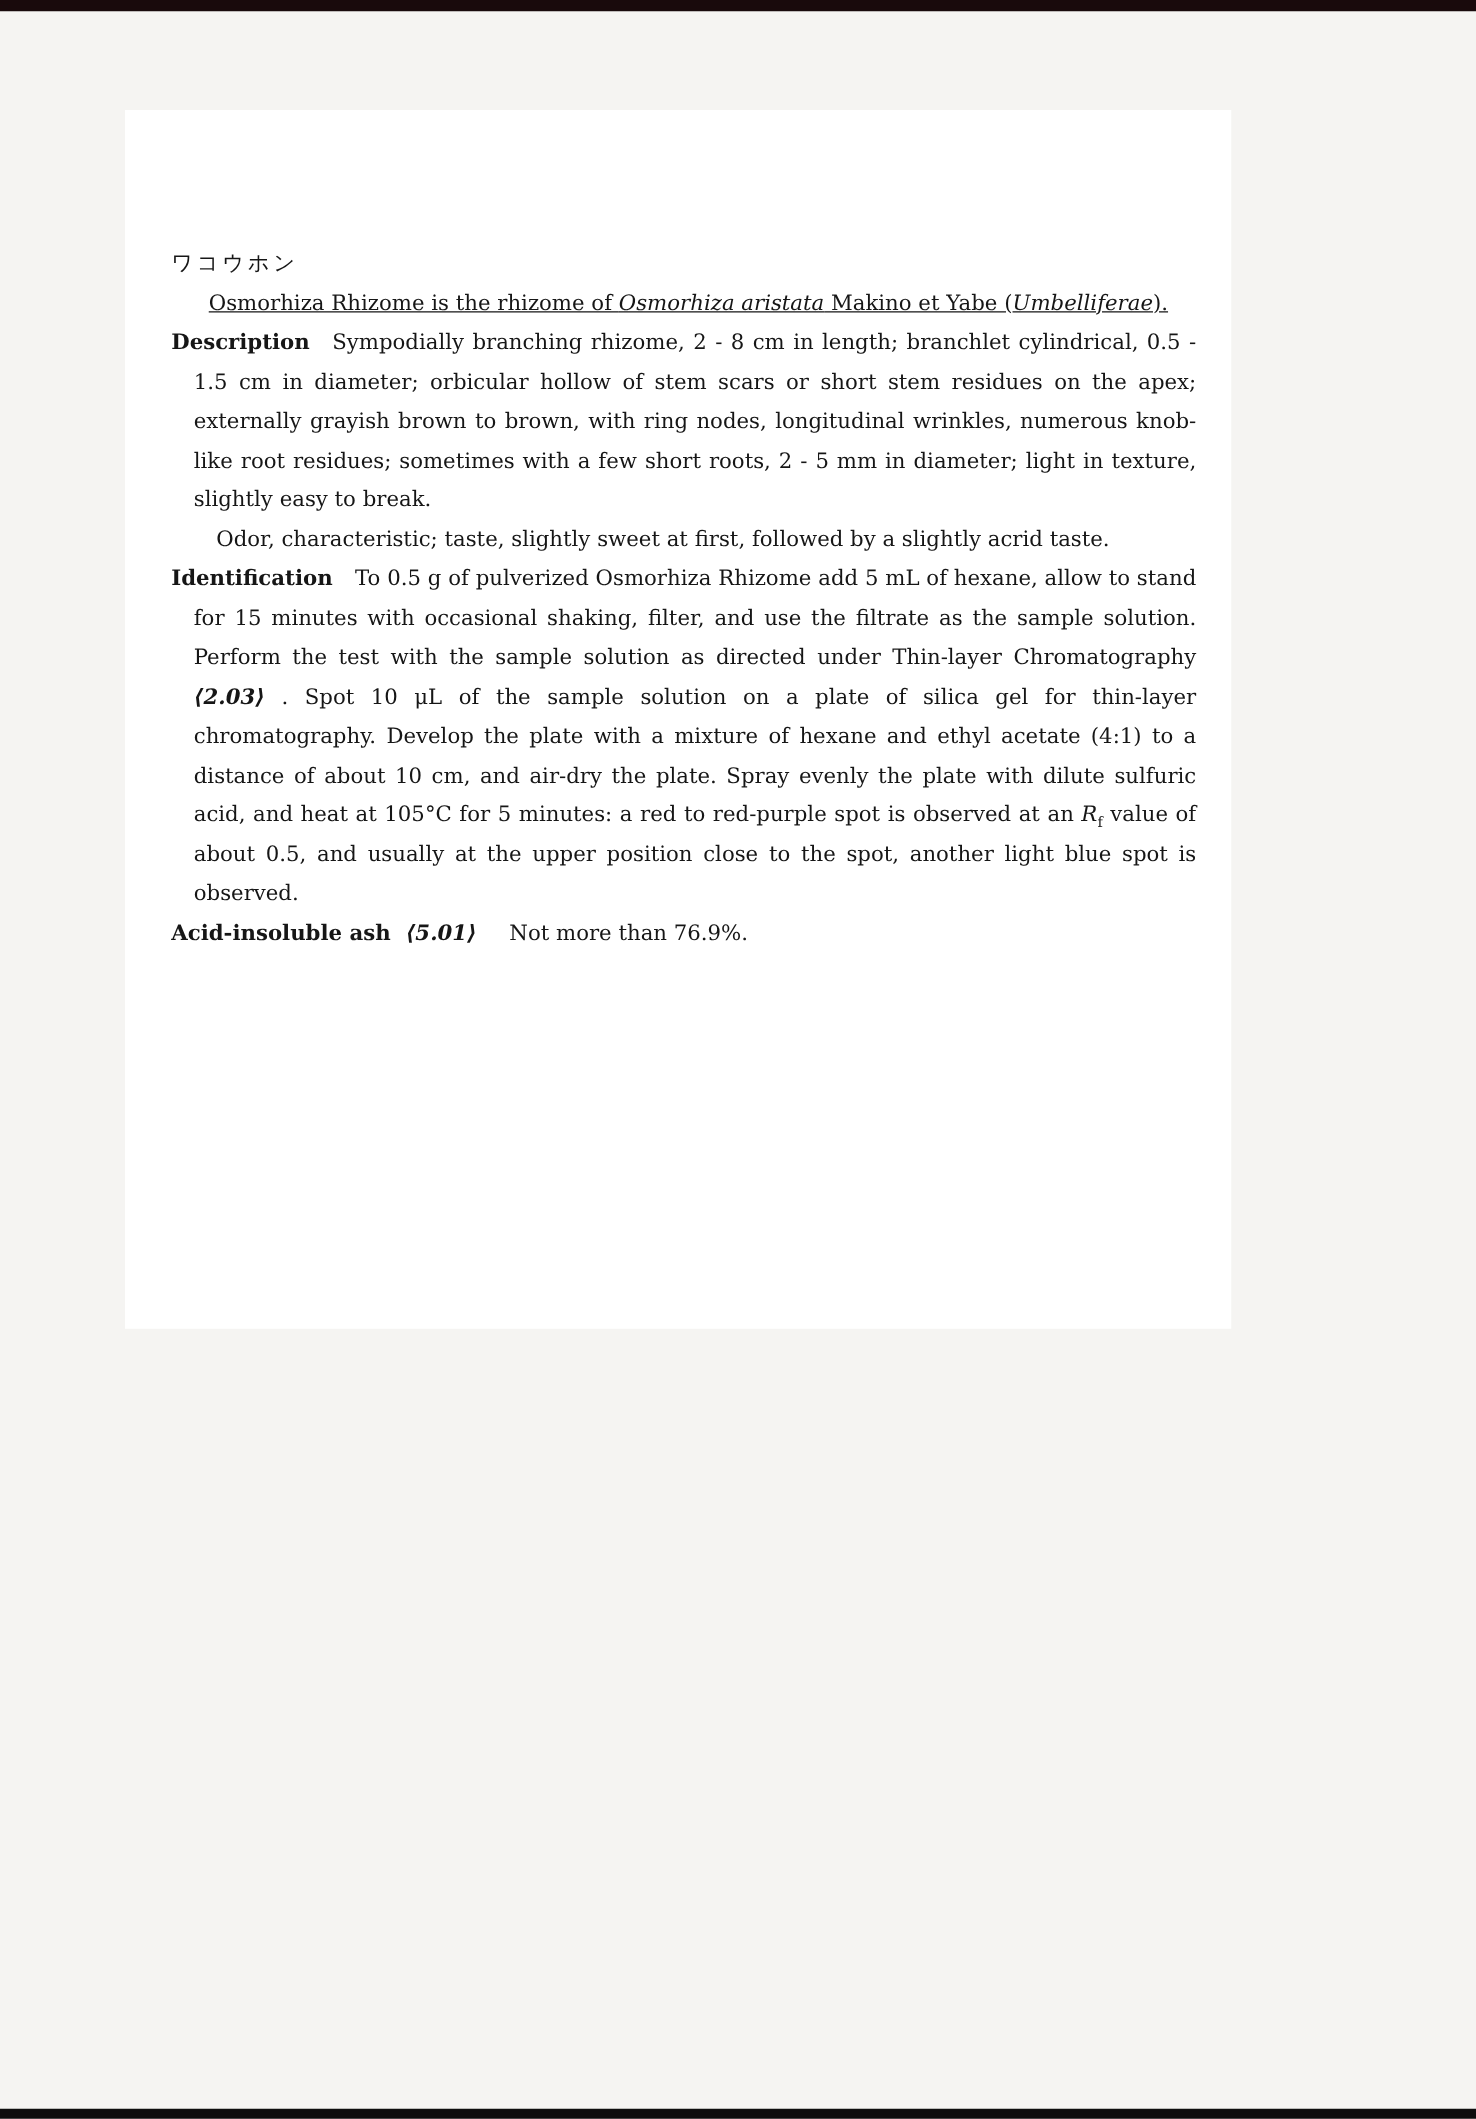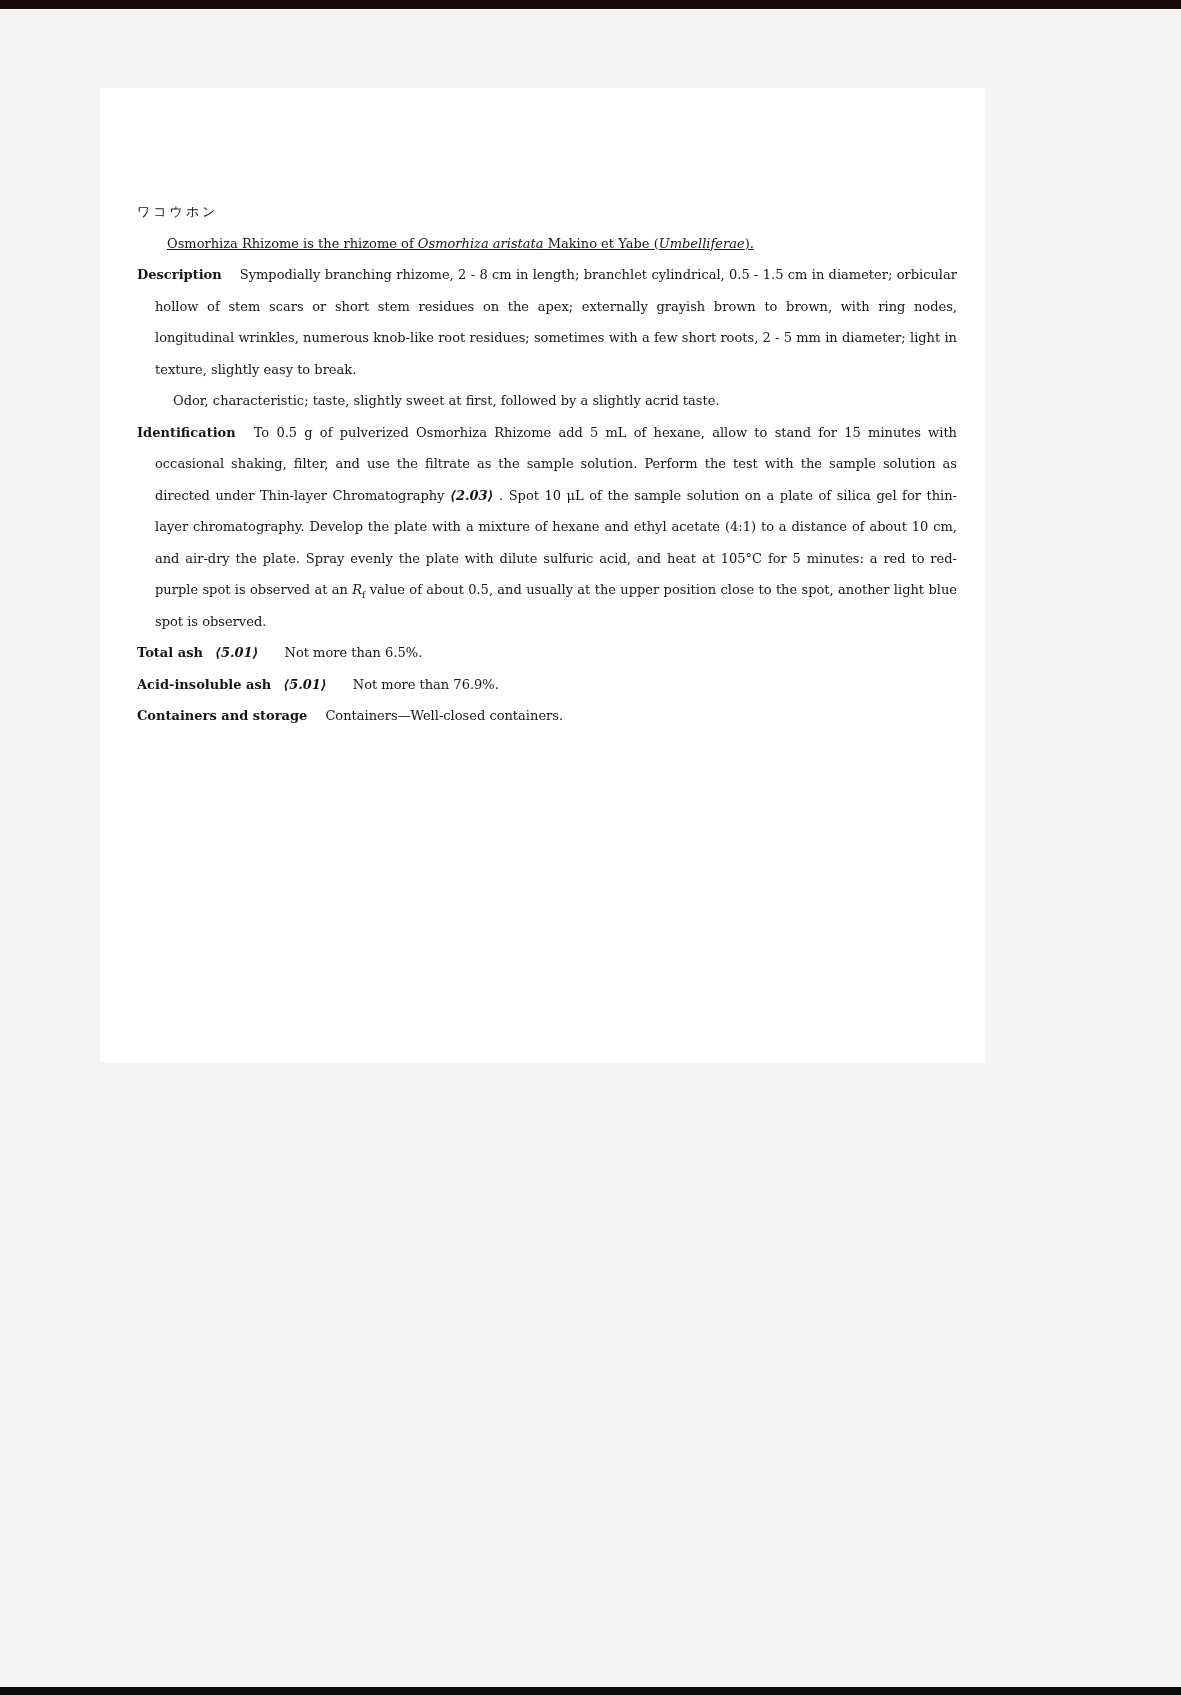--- a/index.html
+++ b/index.html
@@ -34,21 +34,21 @@
     position: absolute;
     left: 100px;
     top: 88px;
     width: 885px;
     height: 975px;
     background: #ffffff;
   }
   .content {
     box-sizing: border-box;
     padding: 108px 28px 0 37px;
-    font-size: 13px;
+    font-size: 17px;
     line-height: 31.5px;
   }
   .content p {
     margin: 0;
     text-align: justify;
   }
   .kana {
     letter-spacing: 3px;
   }
   .title-en {
@@ -93,22 +93,20 @@
     <p class="kana">ワコウホン</p>
 
     <p class="intro"><span>Osmorhiza Rhizome is the rhizome of </span><i>Osmorhiza aristata</i><span> Makino et Yabe (</span><i>Umbelliferae</i><span>).</span></p>
 
     <p class="hang"><span class="lbl">Description</span><span class="gap-m"></span><span>Sympodially branching rhizome, 2 - 8 cm in length; branchlet cylindrical, 0.5 - 1.5 cm in diameter; orbicular hollow of stem scars or short stem residues on the apex; externally grayish brown to brown, with ring nodes, longitudinal wrinkles, numerous knob-like root residues; sometimes with a few short roots, 2 - 5 mm in diameter; light in texture, slightly easy to break.</span></p>
 
     <p class="odor">Odor, characteristic; taste, slightly sweet at first, followed by a slightly acrid taste.</p>
 
     <p class="hang"><span class="lbl">Identification</span><span class="gap-m"></span><span>To 0.5 g of pulverized Osmorhiza Rhizome add 5 mL of hexane, allow to stand for 15 minutes with occasional shaking, filter, and use the filtrate as the sample solution. Perform the test with the sample solution as directed under Thin-layer Chromatography </span><span class="ref">⟨2.03⟩</span><span> . Spot 10 μL of the sample solution on a plate of silica gel for thin-layer chromatography. Develop the plate with a mixture of hexane and ethyl acetate (4:1) to a distance of about 10 cm, and air-dry the plate. Spray evenly the plate with dilute sulfuric acid, and heat at 105°C for 5 minutes: a red to red-purple spot is observed at an </span><i>R</i><sub>f</sub><span> value of about 0.5, and usually at the upper position close to the spot, another light blue spot is observed.</span></p>
 
-    <p class="hang"><span class="lbl">Total ash</span><span class="gap-s"></span><span class="ref">⟨5.01⟩</span><span class="gap-l"></span><span>Not more than 6.5%.</span></p>
 
     <p class="hang"><span class="lbl">Acid-insoluble ash</span><span class="gap-s"></span><span class="ref">⟨5.01⟩</span><span class="gap-l"></span><span>Not more than 76.9%.</span></p>
 
-    <p class="hang"><span class="lbl">Containers and storage</span><span class="gap-m"></span><span>Containers—Well-closed containers.</span></p>
 
   </div>
 </div>
 
 <div class="scan-edge bottom"></div>
 
 </body></html>

